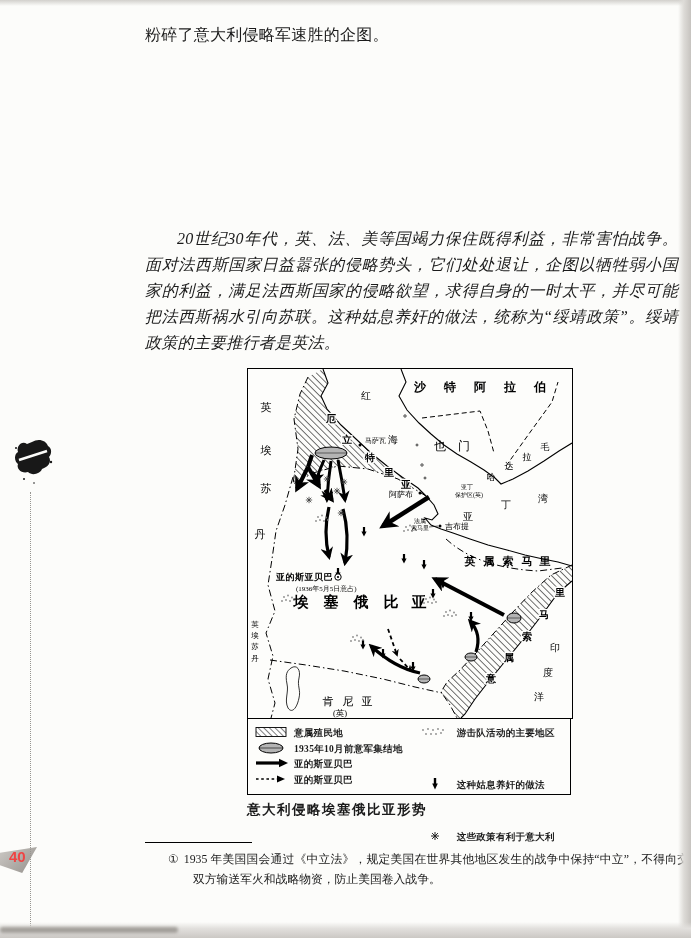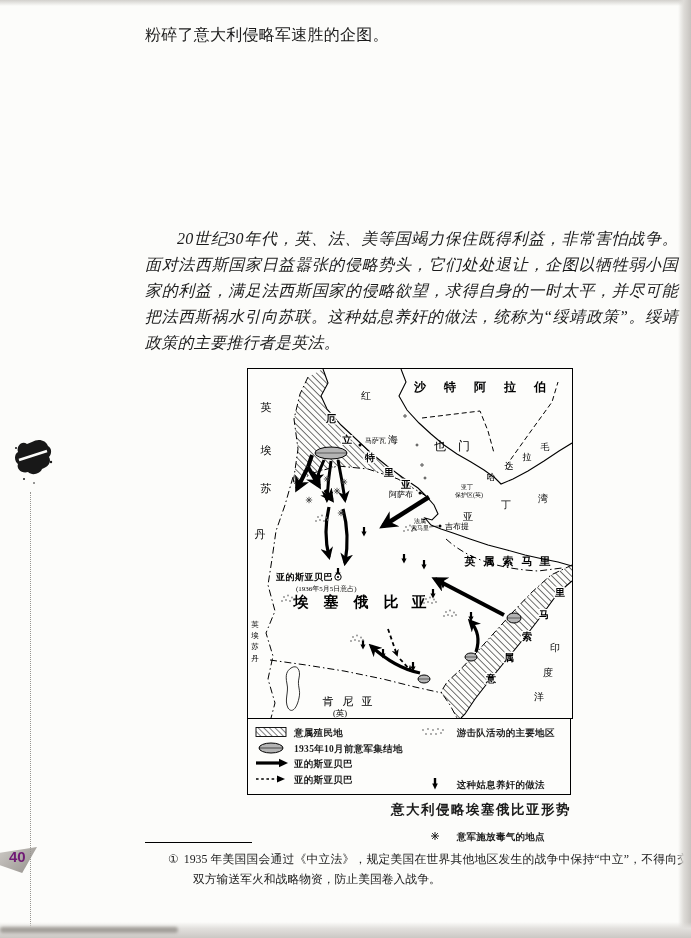--- a/index.html
+++ b/index.html
@@ -22,33 +22,33 @@
   #map-svg{display:block;border:1.6px solid #000;background:#fdfdfb;}
   #map-svg text{font-family:"Liberation Serif","DejaVu Serif",serif;fill:#000;}
   #map-svg text.halo{paint-order:stroke;stroke:#fdfdfb;stroke-width:2.6px;}
   .legend{border:1.6px solid #000;border-top:none;display:flex;padding:6px 7px 7px 7px;height:62px;background:#fdfdfb;}
   .lg-col{display:flex;flex-direction:column;justify-content:space-between;}
   .lg-col.left{flex:1.12;}
   .lg-col.right{flex:1;gap:37px;}
   .lg-row{display:flex;align-items:flex-end;gap:3px;height:15px;}
   .lg-row svg{flex:0 0 36px;}
   .lg-label{font-size:9.5px;font-weight:700;white-space:nowrap;letter-spacing:0.3px;}
-  #caption{position:absolute;left:247px;top:801px;width:324px;text-align:right;
+  #caption{position:absolute;left:247px;top:801px;width:324px;text-align:left;
            font-size:13.5px;font-weight:700;letter-spacing:1.5px;}
   
   #fn-rule{position:absolute;left:145px;top:842px;width:107px;border-top:1.8px solid #000;}
   #footnote{position:absolute;left:168px;top:850px;width:508px;font-size:11.8px;line-height:19.5px;
             text-align:justify;padding-left:25px;text-indent:-25px;}
   .fn-marker{margin-right:5px;}
   
   #pagenum-wrap{position:absolute;left:0;top:845px;width:44px;height:30px;}
   .pn-tri{position:absolute;left:0;top:2px;width:37px;height:26px;
           background:linear-gradient(135deg,#ccc9c5,#94908b);
           clip-path:polygon(0 22%,100% 0,60% 100%,0 70%);}
-  .pn-num{position:absolute;left:9px;top:3px;font-size:15px;font-weight:700;color:#701a75;
+  .pn-num{position:absolute;left:9px;top:3px;font-size:15px;font-weight:700;color:#ef4444;
           font-family:"Liberation Sans","DejaVu Sans",sans-serif;}
   
   #ink-decor{position:absolute;left:12px;top:436px;}
   #margin-line{position:absolute;left:30px;top:492px;height:446px;border-left:1.5px dotted #979590;}
 </style>
 </head>
 <body>
 
 <div class="page">
 
@@ -440,21 +440,21 @@
             </svg>
             <span class="lg-label">这种姑息养奸的做法</span>
           </div>
           <div class="lg-row">
             <svg width="36" height="16" viewBox="0 0 36 16">
               <line x1="13" y1="8" x2="21" y2="8" stroke="#222" stroke-width="1"></line>
               <line x1="17" y1="4" x2="17" y2="12" stroke="#222" stroke-width="1"></line>
               <line x1="14.1" y1="5.1" x2="19.9" y2="10.9" stroke="#222" stroke-width="1"></line>
               <line x1="14.1" y1="10.9" x2="19.9" y2="5.1" stroke="#222" stroke-width="1"></line>
             </svg>
-            <span class="lg-label">意军施放毒气的地点</span>
+            <span class="lg-label">这些政策有利于意大利</span>
           </div>
         </div>
     </div>
   </div>
 
   <div id="caption">意大利侵略埃塞俄比亚形势</div>
 
   <div id="fn-rule"></div>
   <div id="footnote">
     <span class="fn-marker">①</span><span>1935 年美国国会通过《中立法》，规定美国在世界其他地区发生的战争中保持“中立”，不得向交战双方输送军火和战略物资，防止美国卷入战争。</span>

